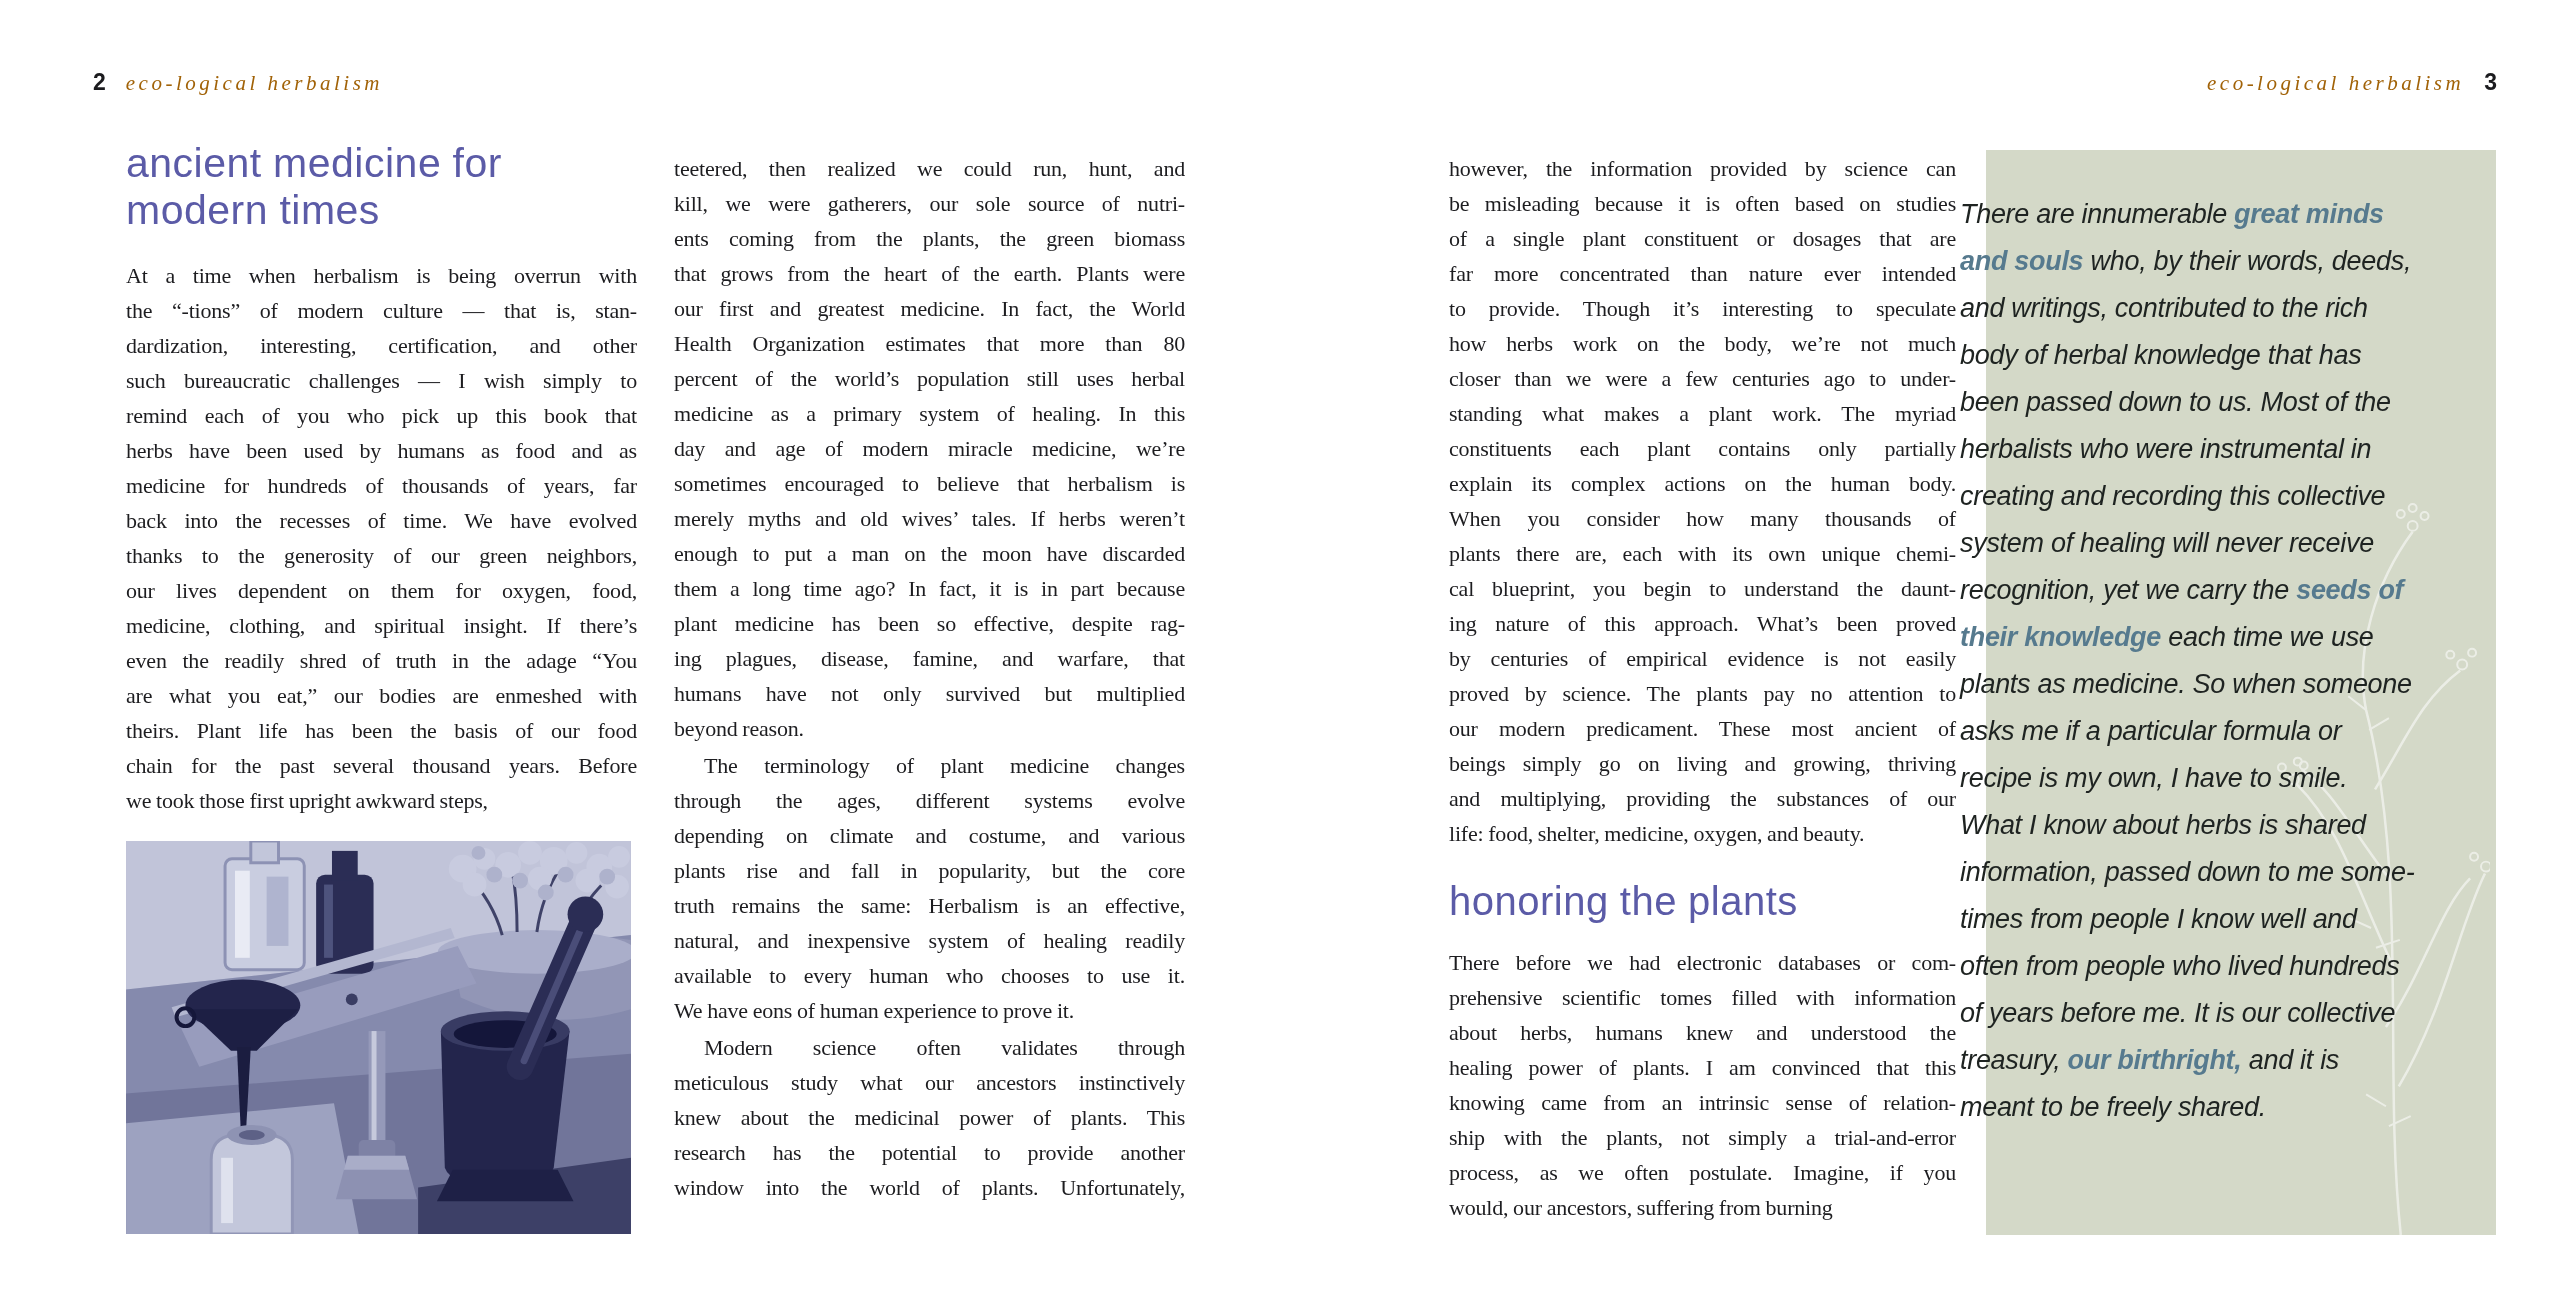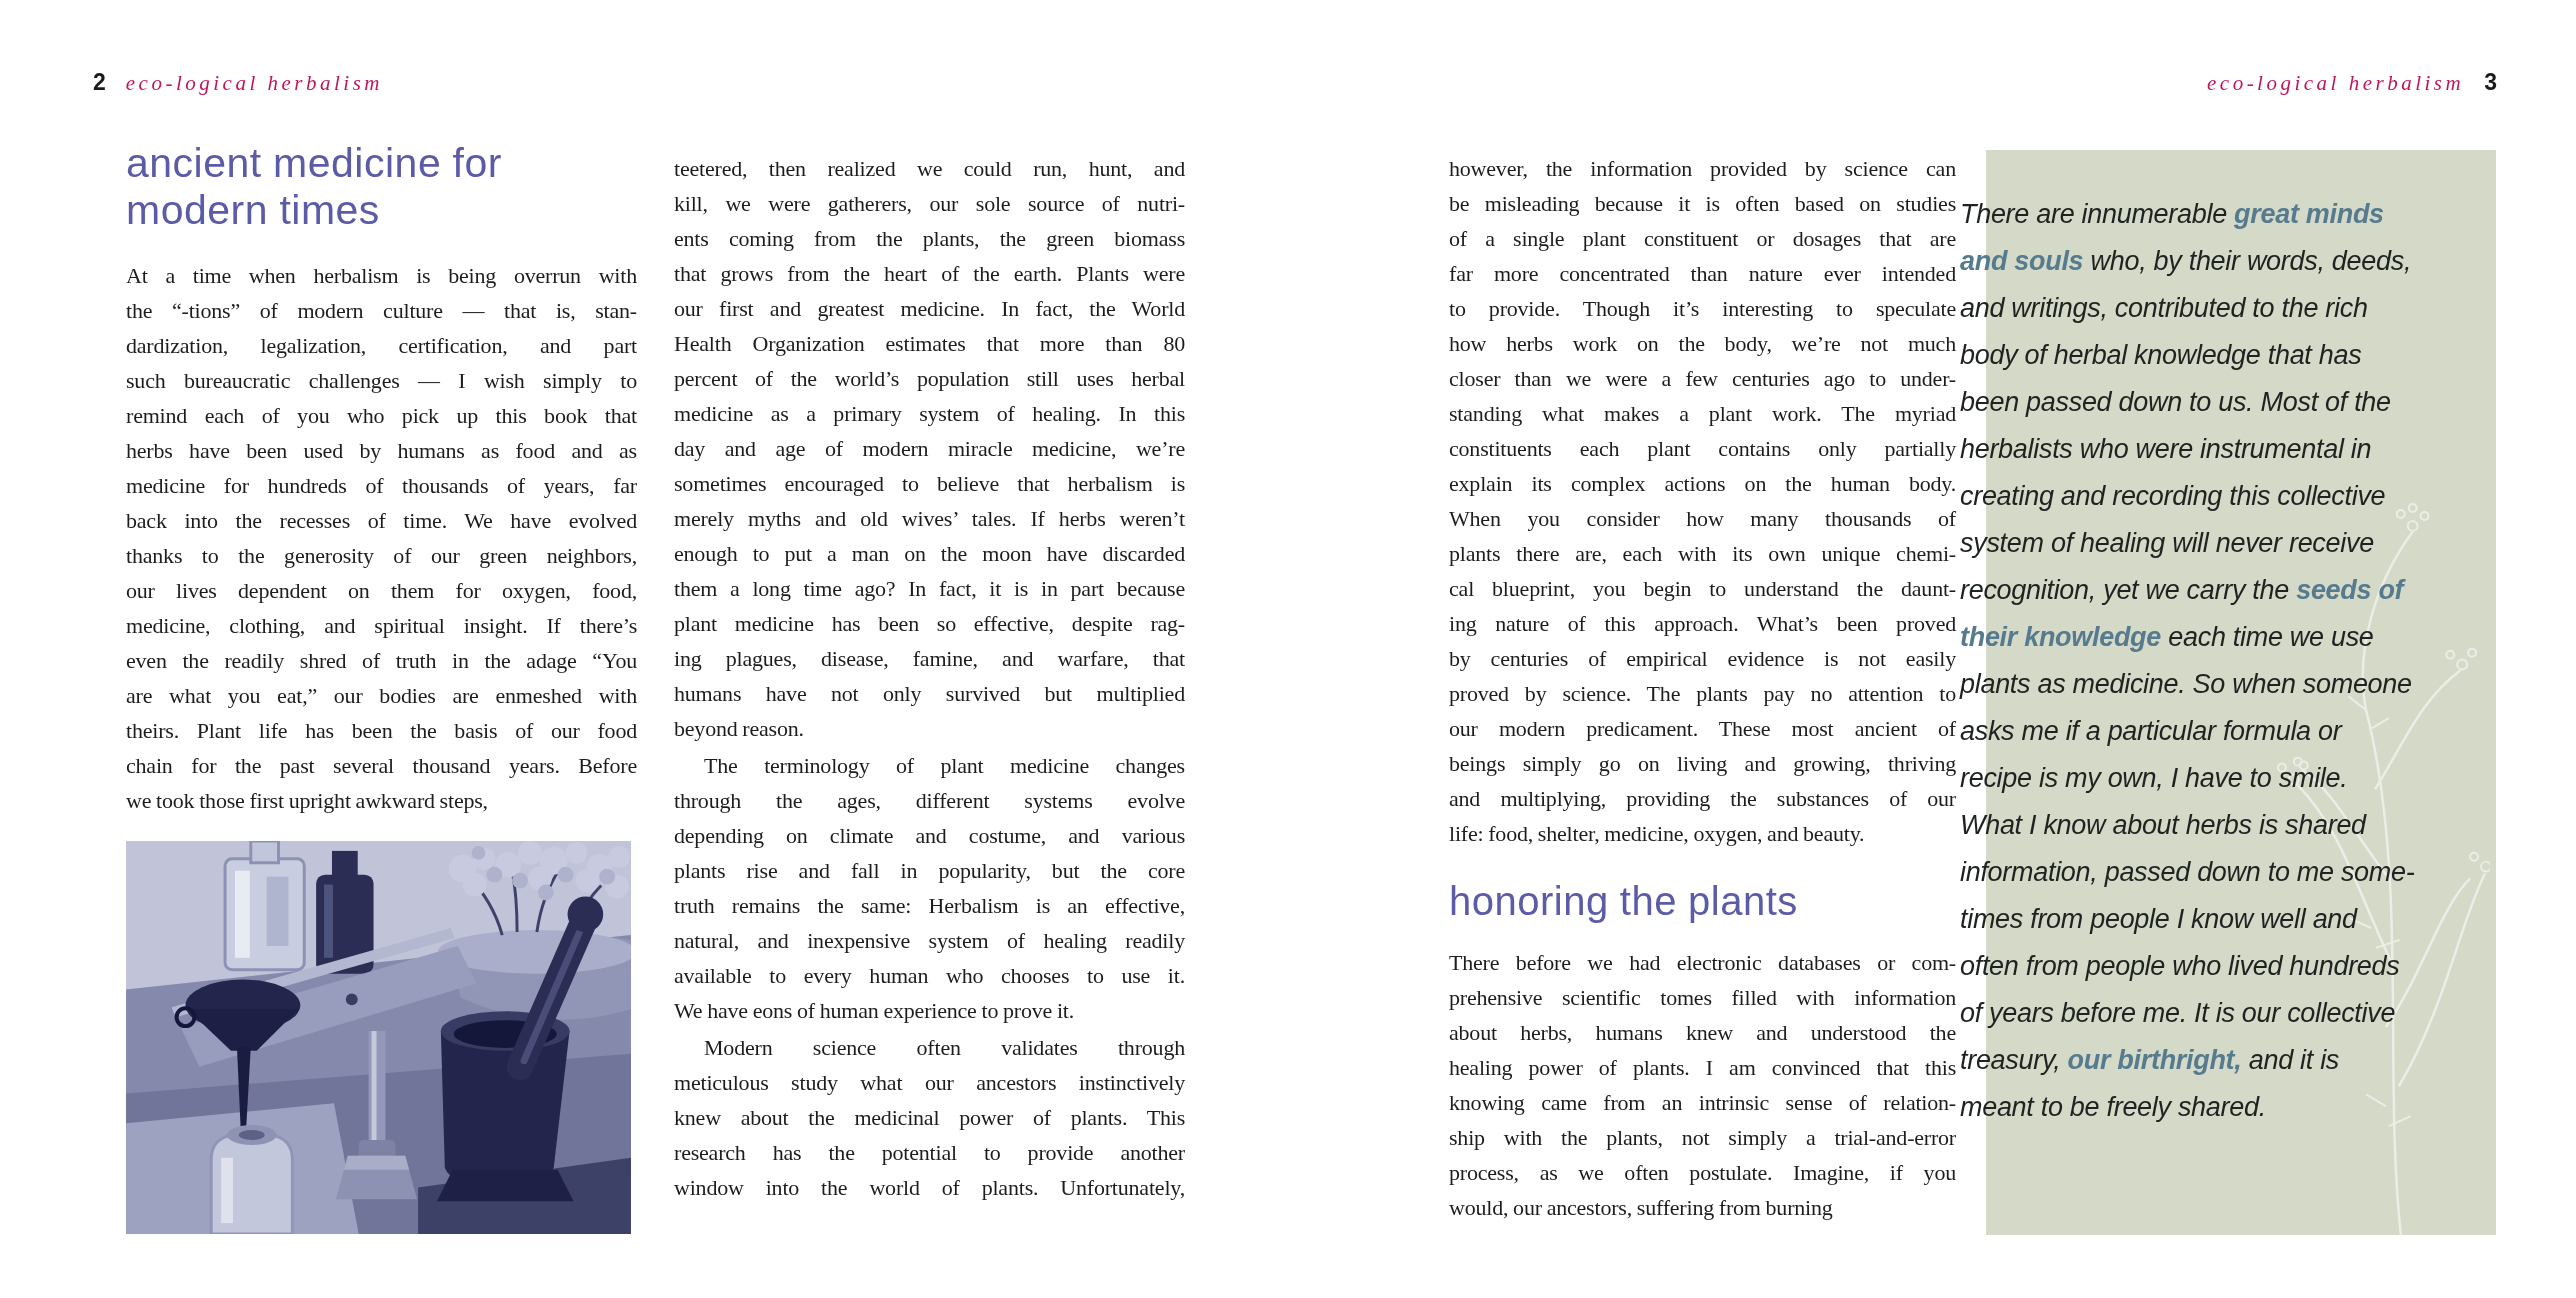--- a/index.html
+++ b/index.html
@@ -8,21 +8,21 @@
     font-family:"Liberation Serif", serif;
     color:var(--body_text,#1d1d20);
     overflow:hidden;
   }
   .abs{position:absolute;}
   
   .hdr{top:69px;display:flex;align-items:baseline;gap:20px;}
   .hdr-left{left:93px;}
   .hdr-right{right:79px;}
   .running-head{
-    font-style:italic;font-size:21px;letter-spacing:3.5px;color:#be185d;
+    font-style:italic;font-size:21px;letter-spacing:3.5px;color:#a16207;
   }
   .pagenum{
     font-family:"Liberation Sans", sans-serif;font-weight:bold;
     font-size:23px;color:#1b1b1e;
   }
   
   .title{
     font-family:"Liberation Sans", sans-serif;font-weight:400;
     color:var(--heading,#5b5ba7);
     font-size:41px;line-height:47px;letter-spacing:0.5px;margin:0;
@@ -72,21 +72,21 @@
   </header>
 
   <section class="abs col col1">
     <h1 class="title">
       <div>ancient medicine for</div>
       <div>modern times</div>
     </h1>
     <div class="para">
         <div class="line">At a time when herbalism is being overrun with</div>
         <div class="line">the “-tions” of modern culture — that is, stan-</div>
-        <div class="line">dardization, legalization, certification, and part</div>
+        <div class="line">dardization, interesting, certification, and other</div>
         <div class="line">such bureaucratic challenges — I wish simply to</div>
         <div class="line">remind each of you who pick up this book that</div>
         <div class="line">herbs have been used by humans as food and as</div>
         <div class="line">medicine for hundreds of thousands of years, far</div>
         <div class="line">back into the recesses of time. We have evolved</div>
         <div class="line">thanks to the generosity of our green neighbors,</div>
         <div class="line">our lives dependent on them for oxygen, food,</div>
         <div class="line">medicine, clothing, and spiritual insight. If there’s</div>
         <div class="line">even the readily shred of truth in the adage “You</div>
         <div class="line">are what you eat,” our bodies are enmeshed with</div>

